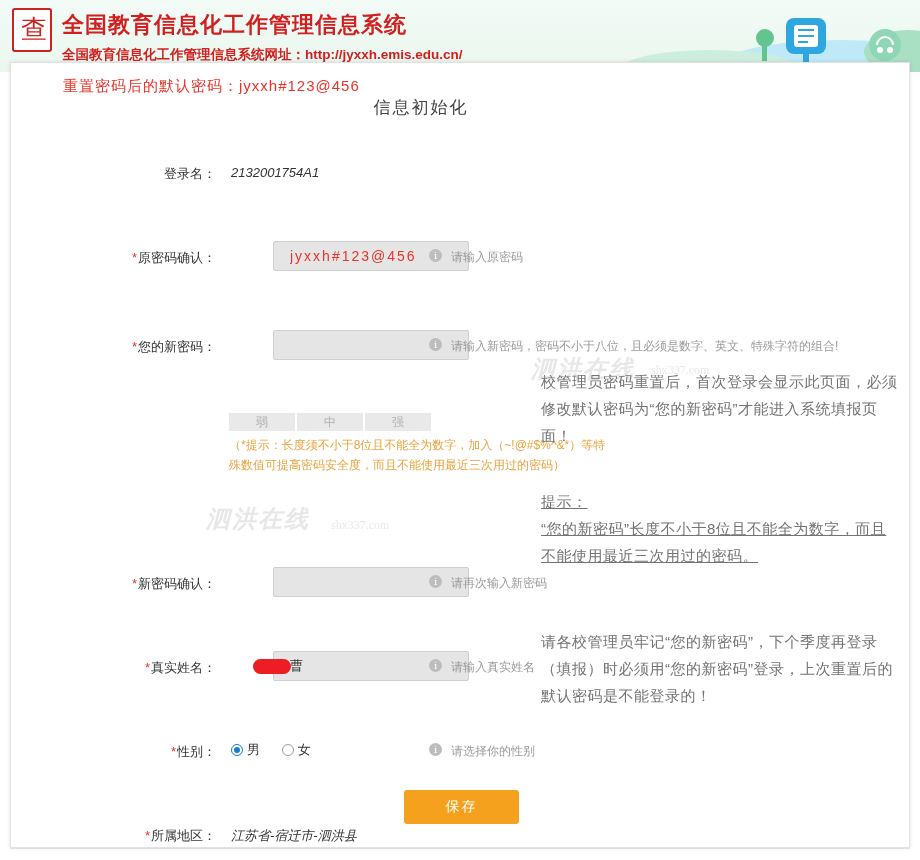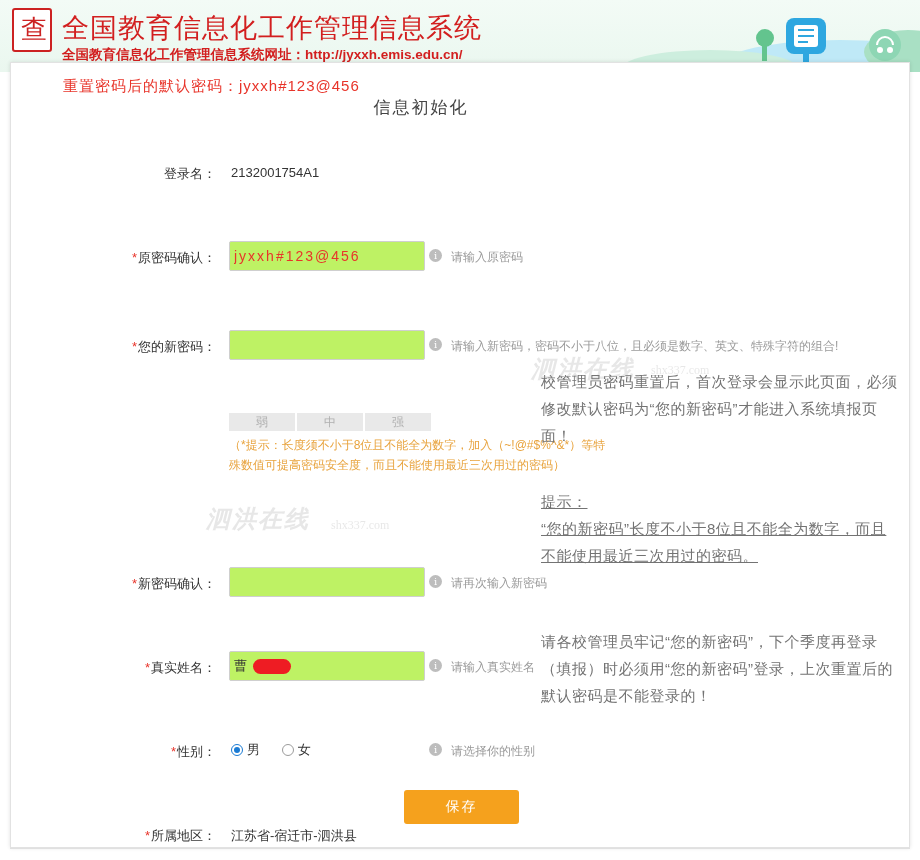--- a/index.html
+++ b/index.html
@@ -55,22 +55,22 @@
     left: 0; top: 2px;
     width: 40px;
     text-align: center;
     font-size: 26px;
     color: #cc2222;
     font-family: "DejaVu Sans", sans-serif;
   }
   .header-title {
     position: absolute;
     left: 62px; top: 10px;
-    font-size: 27px;
-    font-weight: normal;
+    font-size: 22px;
+    font-weight: bold;
     color: #d21f1f;
     letter-spacing: 1px;
     white-space: nowrap;
   }
   .header-sub {
     position: absolute;
     left: 62px; top: 46px;
     font-size: 13.5px;
     color: #d21f1f;
     font-weight: bold;
@@ -137,38 +137,40 @@
     left: 218px;
     top: 2px;
   }
   .txt {
     width: 196px;
     height: 30px;
     line-height: 30px;
     border: 1px solid #cfcfcf;
     border-radius: 2px;
     box-sizing: border-box;
-    padding: 0 4px;
+    padding: 0 16px;
     font-size: 13px;
     font-family: "Liberation Sans", sans-serif;
     color: #333;
-    background: #bef264;
+    background: #e5e5e5;
     outline: none;
+    margin-left: 44px;
   }
   .txt.pwdvalue {
     color: #e8342a;
     letter-spacing: 2px;
     font-size: 14px;
   }
   .plain {
     position: absolute;
     left: 220px;
     top: 10px;
     font-size: 13px;
     color: #333;
+    font-style: italic;
   }
   .hint {
     position: absolute;
     left: 440px;
     top: 10px;
     font-size: 12px;
     color: #9a9a9a;
     white-space: nowrap;
   }
   .info-ico {

